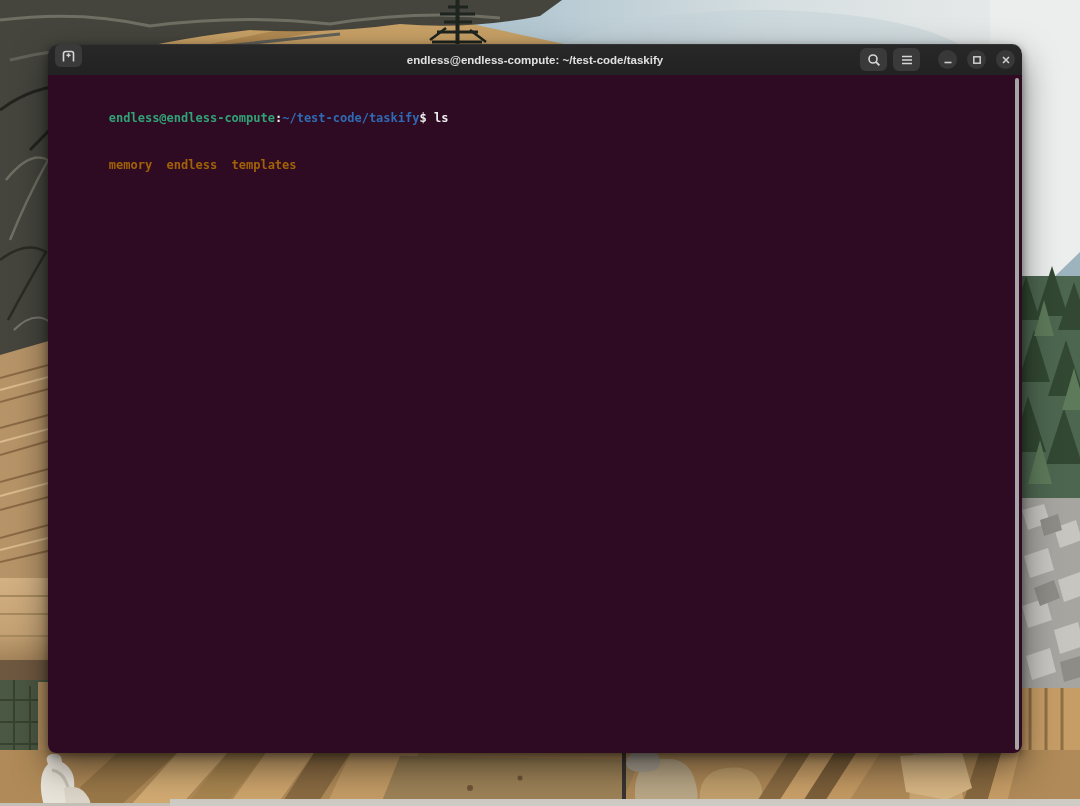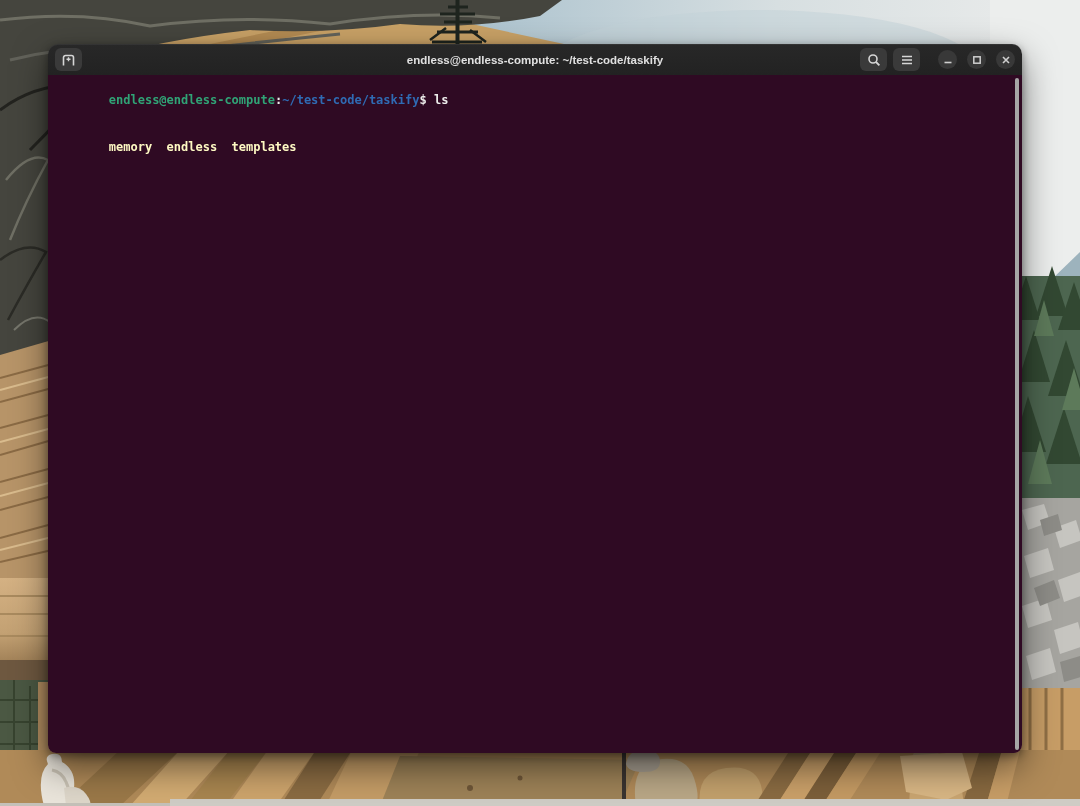--- a/index.html
+++ b/index.html
@@ -13,21 +13,21 @@
   
   .terminal-window{
     position:absolute;left:48px;top:44px;width:974px;height:709px;
     border-radius:10px 10px 8px 8px;
     box-shadow:0 14px 34px rgba(0,0,0,.5),0 3px 9px rgba(0,0,0,.4);
     display:flex;flex-direction:column;
   }
   .titlebar{
     height:31px;flex:0 0 31px;background:linear-gradient(#282828,#222222);
     border-radius:10px 10px 0 0;position:relative;
-    display:flex;align-items:center;padding:0 7px;
+    display:flex;padding:0 7px;
     box-shadow:inset 0 1px 0 rgba(255,255,255,.06);
   }
   .tb-btn{
     background:#3a3a3a;border:none;border-radius:6px;
     width:27px;height:23px;display:flex;align-items:center;justify-content:center;
     padding:0;cursor:default;
   }
   .tb-btn svg{display:block;}
   .window-title{
     position:absolute;left:50%;top:50%;transform:translate(-50%,-50%);
@@ -35,28 +35,28 @@
   }
   .tb-right{margin-left:auto;display:flex;align-items:center;gap:6px;}
   .circle-btn{
     width:19px;height:19px;border-radius:50%;background:#383838;border:none;
     display:flex;align-items:center;justify-content:center;padding:0;cursor:default;
   }
   .circle-group{display:flex;align-items:center;gap:10px;margin-left:12px;}
 
   .terminal-body{
     flex:1;background:#2f0a23;border-radius:0 0 8px 8px;position:relative;
-    padding:2px 10px 0 3px;overflow:hidden;cursor:text;
+    padding:20px 10px 0 3px;overflow:hidden;cursor:text;
     font-family:"DejaVu Sans Mono","Liberation Mono",monospace;
     font-size:12px;line-height:15.7px;font-weight:700;color:#eeeeec;
   }
   .tline{white-space:pre;}
   .c-user{color:#30a476;}
   .c-path{color:#2f6bb4;}
-  .c-dir{color:#fef9c3;}
+  .c-dir{color:#a16207;}
   .dir-entry{margin-right:14.4px;}
   .prompt-symbol{margin-right:7.2px;}
   .cursor-block{
     display:inline-block;width:7.2px;height:13px;background:#ffffff;
     vertical-align:-2px;
   }
   .scrollbar{
     position:absolute;right:3px;top:3px;bottom:3px;width:4px;
     background:#a6a6a6;border-radius:2px;cursor:default;
   }

